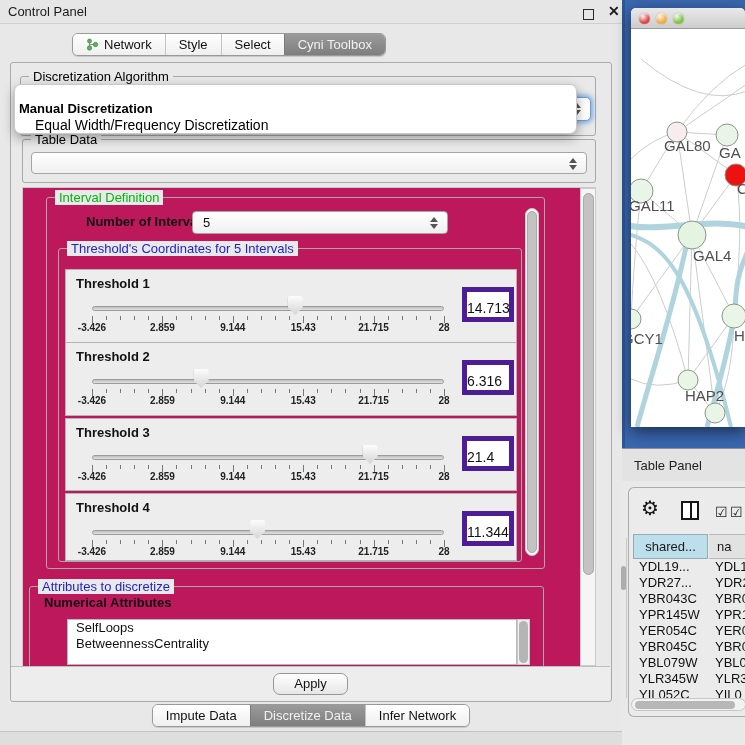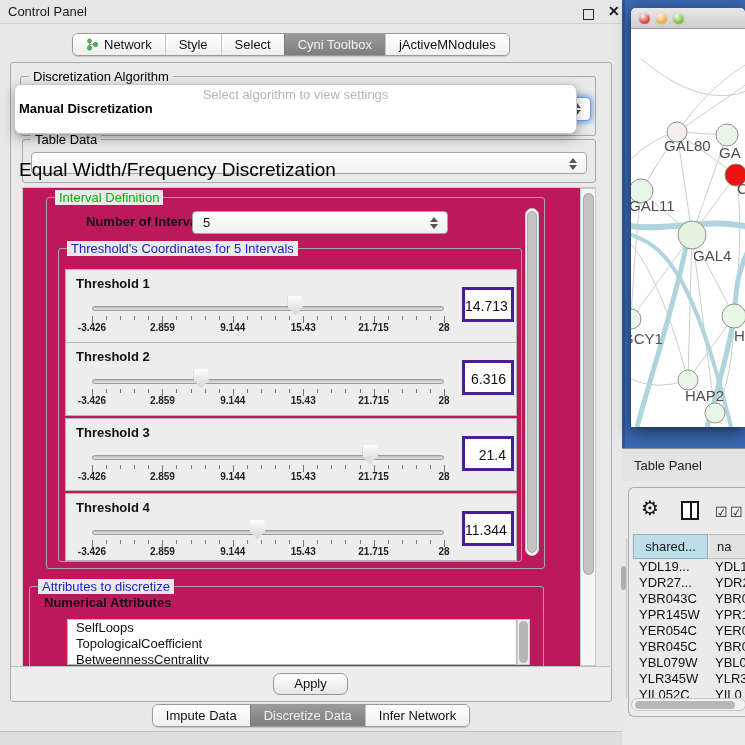--- a/index.html
+++ b/index.html
@@ -35,21 +35,21 @@
   .stepper { position:absolute; right:7px; top:3px; width:13px; height:16px; display:flex; flex-direction:column;
              align-items:center; justify-content:center; gap:2px; }
   .tri-up { width:0; height:0; border-left:4px solid transparent; border-right:4px solid transparent; border-bottom:5px solid #555; }
   .tri-dn { width:0; height:0; border-left:4px solid transparent; border-right:4px solid transparent; border-top:5px solid #555; }
 
   
   .popup { position:absolute; left:14px; top:84px; width:563px; height:50px; background:#FFFFFF;
            border:1px solid #C9C9C9; border-radius:7px; box-shadow:0 4px 12px rgba(0,0,0,0.35); z-index:30; }
   .popup .ph { position:absolute; top:2px; left:0; width:100%; text-align:center; color:#B6B6B6; font-size:13px; }
   .popup .it1 { position:absolute; top:16px; left:4px; font-size:13px; font-weight:bold; color:#000; }
-  .popup .it2 { position:absolute; top:32px; left:4px; font-size:19px; color:#000;margin-top:42px; }
+  .popup .it2 { position:absolute; top:32px; left:20px; font-size:14px; color:#000; }
 
   
   .g-td { left:22px; top:139px; width:574px; height:44px; }
   .combo { position:absolute; background:linear-gradient(#FFFFFF,#F0F0F0); border:1px solid #A5A5A5; border-radius:4px; }
   .combo .cv { position:absolute; left:10px; top:3px; font-size:13px; color:#111; }
   .td-combo { left:8px; top:12px; width:556px; height:22px; }
 
   
   .viewport { position:absolute; left:22px; top:187px; width:574px; height:480px; overflow:hidden;
               border:1px solid #CACACA; background:#be185d; }
@@ -62,22 +62,22 @@
   .thr-panel { position:absolute; left:6px; width:452px; border:1px solid #B3B3B3; background:#EDEDED; }
   .thr-label { position:absolute; left:10px; top:6px; font-size:13px; font-weight:bold; color:#111; }
   .track { position:absolute; left:26px; top:36px; width:352px; height:5px; border:1px solid #9B9B9B; border-radius:3px;
            background:linear-gradient(#BFBFBF,#E2E2E2); }
   .handle { position:absolute; width:15px; height:19px; top:26px;
             background:linear-gradient(#FDFDFD,#D5D5D5);
             clip-path:polygon(0 8%, 12% 0, 88% 0, 100% 8%, 100% 60%, 50% 100%, 0 60%);
             filter:drop-shadow(0 0 1px #777); }
   .tick { position:absolute; width:1px; background:#777; top:46px; }
   .ticklbl { position:absolute; top:52px; font-size:10px; font-weight:bold; color:#222; transform:translateX(-50%); white-space:nowrap; }
-  .valuebox { position:absolute; left:396px; top:17px; width:52px; height:35px; background:#FFF; border:3px solid #4c1d95;
-              font-size:14px; color:#111; text-align:right; padding:8px 5px 0 0; }
+  .valuebox { position:absolute; left:396px; top:17px; width:52px; height:35px; background:#FFF; border:5px solid #4c1d95;
+              font-size:14px; color:#111; text-align:left; padding:8px 5px 0 0; }
   .sb-v { position:absolute; background:#F5F5F5; border:1px solid #CACACA; border-radius:7px; }
   .sb-thumb { position:absolute; background:#C3C3C3; border:1px solid #A8A8A8; border-radius:6px; }
 
   .g-attr { left:6px; top:398px; width:515px; height:90px; }
   .attr-sub { position:absolute; left:14px; top:8px; font-size:13px; font-weight:bold; color:#111; }
   .attr-list { position:absolute; left:37px; top:32px; width:450px; height:46px; background:#FFF;
                border:1px solid #B9B9B9; overflow:hidden; }
   .attr-item { font-size:13px; color:#111; line-height:16px; padding-left:8px; white-space:nowrap; }
   .attr-sb-track { position:absolute; left:487px; top:32px; width:13px; height:46px; background:#EFEFEF; border:1px solid #C8C8C8; }
   .attr-sb-thumb { position:absolute; left:489px; top:34px; width:9px; height:42px; background:#B5B5B5; border-radius:5px; }
@@ -149,39 +149,35 @@
       </div>
       <div class="tabseg">
         <span>Style</span>
       </div>
       <div class="tabseg">
         <span>Select</span>
       </div>
       <div class="tabseg sel">
         <span>Cyni Toolbox</span>
       </div>
-      <div class="tabseg">
-        <span>jActiveMNodules</span>
-      </div>
     </div>
 
   <div class="outer-panel"></div>
 
   <div class="group g-alg">
     <span class="group-title">Discretization Algorithm</span>
     <div class="combo-focus">
       <div class="stepper">
           <div class="tri-up"></div>
           <div class="tri-dn"></div>
         </div>
     </div>
   </div>
 
   <div class="popup">
-    <div class="ph">Select algorithm to view settings</div>
     <div class="it1">Manual Discretization</div>
     <div class="it2">Equal Width/Frequency Discretization</div>
   </div>
 
   <div class="group g-td">
     <span class="group-title">Table Data</span>
     <div class="combo td-combo">
       <div class="stepper">
           <div class="tri-up"></div>
           <div class="tri-dn"></div>
@@ -364,21 +360,20 @@
       <div class="sb-v" style="left:478px; top:10px; width:14px; height:348px;">
         <div class="sb-thumb" style="left:1px; top:2px; width:10px; height:342px;"></div>
       </div>
     </div>
 
     <div class="group g-attr">
       <span class="group-title title-blue">Attributes to discretize</span>
       <span class="attr-sub">Numerical Attributes</span>
       <div class="attr-list" id="attrList">
           <div class="attr-item">SelfLoops</div>
-          <div class="attr-item">TopologicalCoefficient</div>
           <div class="attr-item">BetweennessCentrality</div>
         </div>
       <div class="attr-sb-track"></div>
       <div class="attr-sb-thumb"></div>
     </div>
 
     <div class="sb-v" style="left:557px; top:0px; width:16px; height:478px; border-radius:0;">
       <div class="sb-thumb" style="left:2px; top:4px; width:11px; height:382px;"></div>
     </div>
   </div>

